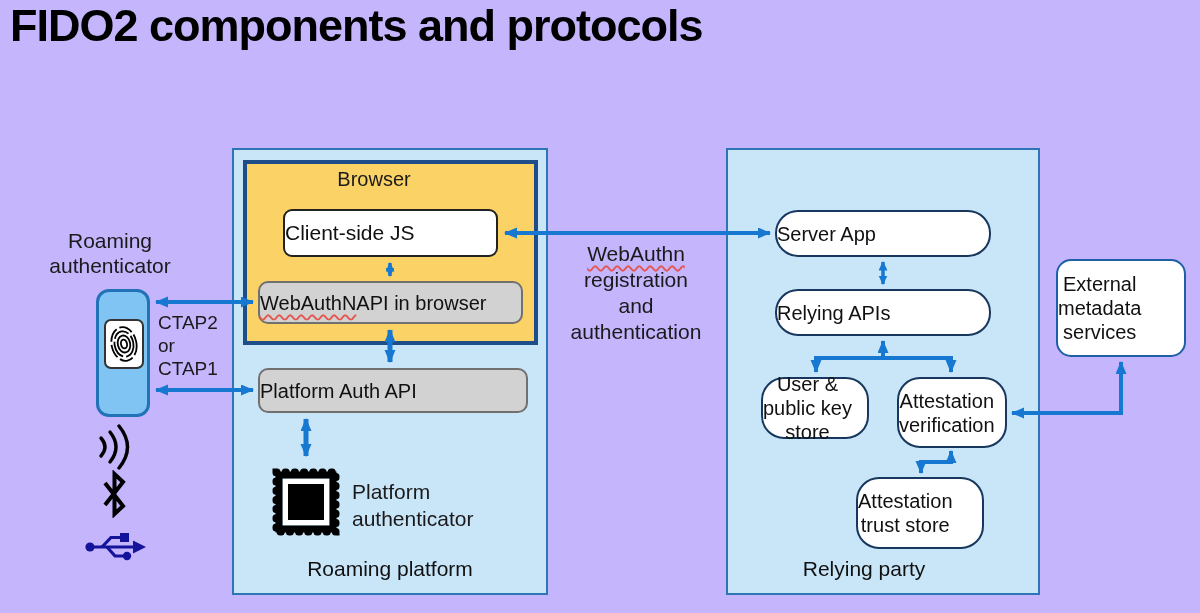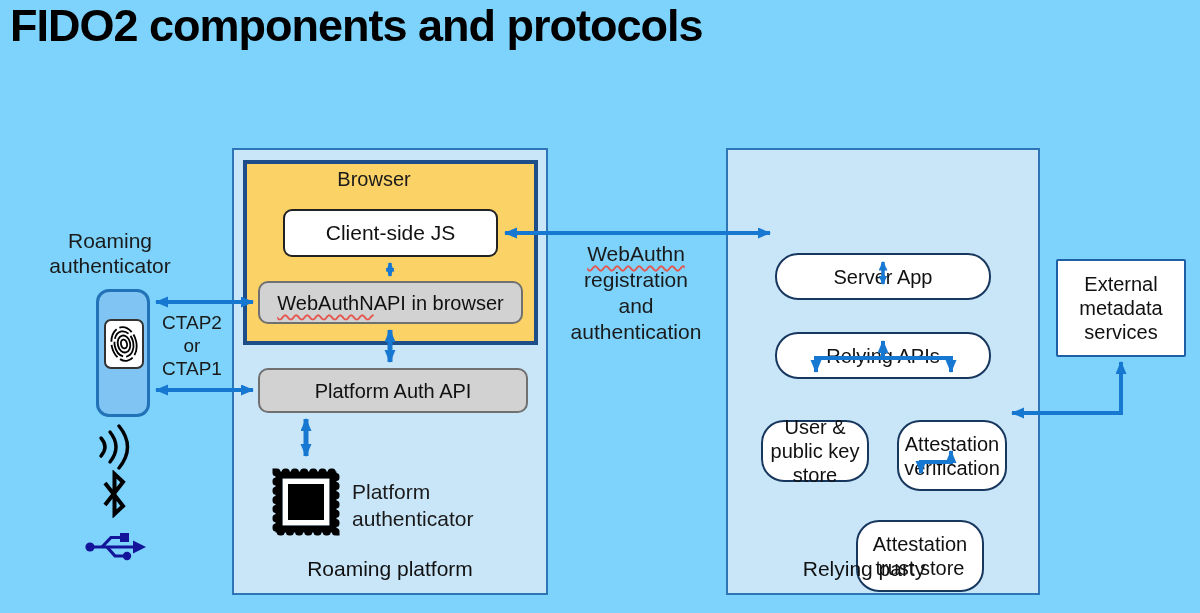--- a/index.html
+++ b/index.html
@@ -1,34 +1,34 @@
 <!DOCTYPE html>
 <html><head>
 <meta charset="utf-8">
 <style>
   html,body{margin:0;padding:0;background:#fff;}
-  #stage{position:relative;width:1200px;height:613px;background:#7dd3fc;overflow:hidden;
+  #stage{position:relative;width:1200px;height:613px;background:#c4b5fd;overflow:hidden;
          font-family:"Liberation Sans","DejaVu Sans",sans-serif;color:#1a1a1a;}
   .abs{position:absolute;}
   #title{left:10px;top:0px;font-size:45px;font-weight:700;letter-spacing:-1px;color:#000;white-space:nowrap;}
   .panel{background:#c9e5f8;border:2px solid #2e75b6;box-sizing:border-box;}
   .panel-label{font-size:21px;text-align:center;color:#111;}
-  .box{display:flex;align-items:center;justify-content:center;text-align:center;box-sizing:border-box;
+  .box{display:flex;align-items:center;text-align:center;box-sizing:border-box;
        font-size:20px;line-height:24px;color:#111;}
-  .whitebox{background:#fff;border:2px solid #17375e;border-radius:23px;margin-top:43px;}
+  .whitebox{background:#fff;border:2px solid #17375e;border-radius:23px;}
   .graybox{background:#d2d2d2;border:2px solid #707070;border-radius:10px;}
   .ml{white-space:pre-line;}
   .sq{text-decoration:underline wavy #e4564f 1.5px;text-underline-offset:4px;}
   #browser-box{background:#fbd265;border:4px solid #1d4e89;box-sizing:border-box;}
   #browser-label{width:100%;top:8px;text-align:center;font-size:20px;}
   #client-js{border:2px solid #222;border-radius:9px;background:#fff;font-size:21px;}
   #device{background:#7fc4f2;border:3px solid #2272b8;border-radius:13px;box-sizing:border-box;}
   #fp-box{background:#fff;border:2px solid #333;border-radius:7px;box-sizing:border-box;
           display:flex;align-items:center;justify-content:center;}
-  #ctap{font-size:19px;line-height:23px;text-align:center;}
+  #ctap{font-size:19px;line-height:23px;}
   #roaming-label{font-size:21px;line-height:25px;text-align:center;}
   #middle-label{font-size:21px;line-height:26px;text-align:center;}
   #pa-text{font-size:21px;line-height:27px;text-align:left;}
   svg.icon{display:block;}
   #overlay{position:absolute;left:0;top:0;pointer-events:none;}
 </style>
 </head>
 <body>
 
 <div id="stage">
@@ -136,21 +136,21 @@
 store</div>
 
   <div class="abs box whitebox ml" style="left:897px;top:377px;width:110px;height:71px;">Attestation
 verification</div>
 
   <div class="abs box whitebox ml" style="left:856px;top:477px;width:128px;height:72px;">Attestation
 trust store</div>
 
   <div class="abs panel-label" style="left:726px;top:557px;width:276px;">Relying party</div>
 
-  <div class="abs box ml" style="left:1056px;top:259px;width:130px;height:98px;background:#fff;border:2px solid #1f5fa8;border-radius:2px;">External
+  <div class="abs box ml" style="left:1056px;top:259px;width:130px;height:98px;background:#fff;border:2px solid #1f5fa8;border-radius:15px;">External
 metadata
 services</div>
 
   <svg id="overlay" width="1200" height="613" viewBox="0 0 1200 613">
     <defs>
       <marker id="ah" markerUnits="userSpaceOnUse" markerWidth="14" markerHeight="12" refX="12" refY="5.5" orient="auto-start-reverse">
           <path d="M0,0 L13,5.5 L0,11 Z" fill="#1778d2"></path>
         </marker>
       <marker id="ahs" markerUnits="userSpaceOnUse" markerWidth="11" markerHeight="10" refX="8.5" refY="4.5" orient="auto-start-reverse">
           <path d="M0,0 L9.5,4.5 L0,9 Z" fill="#1778d2"></path>

